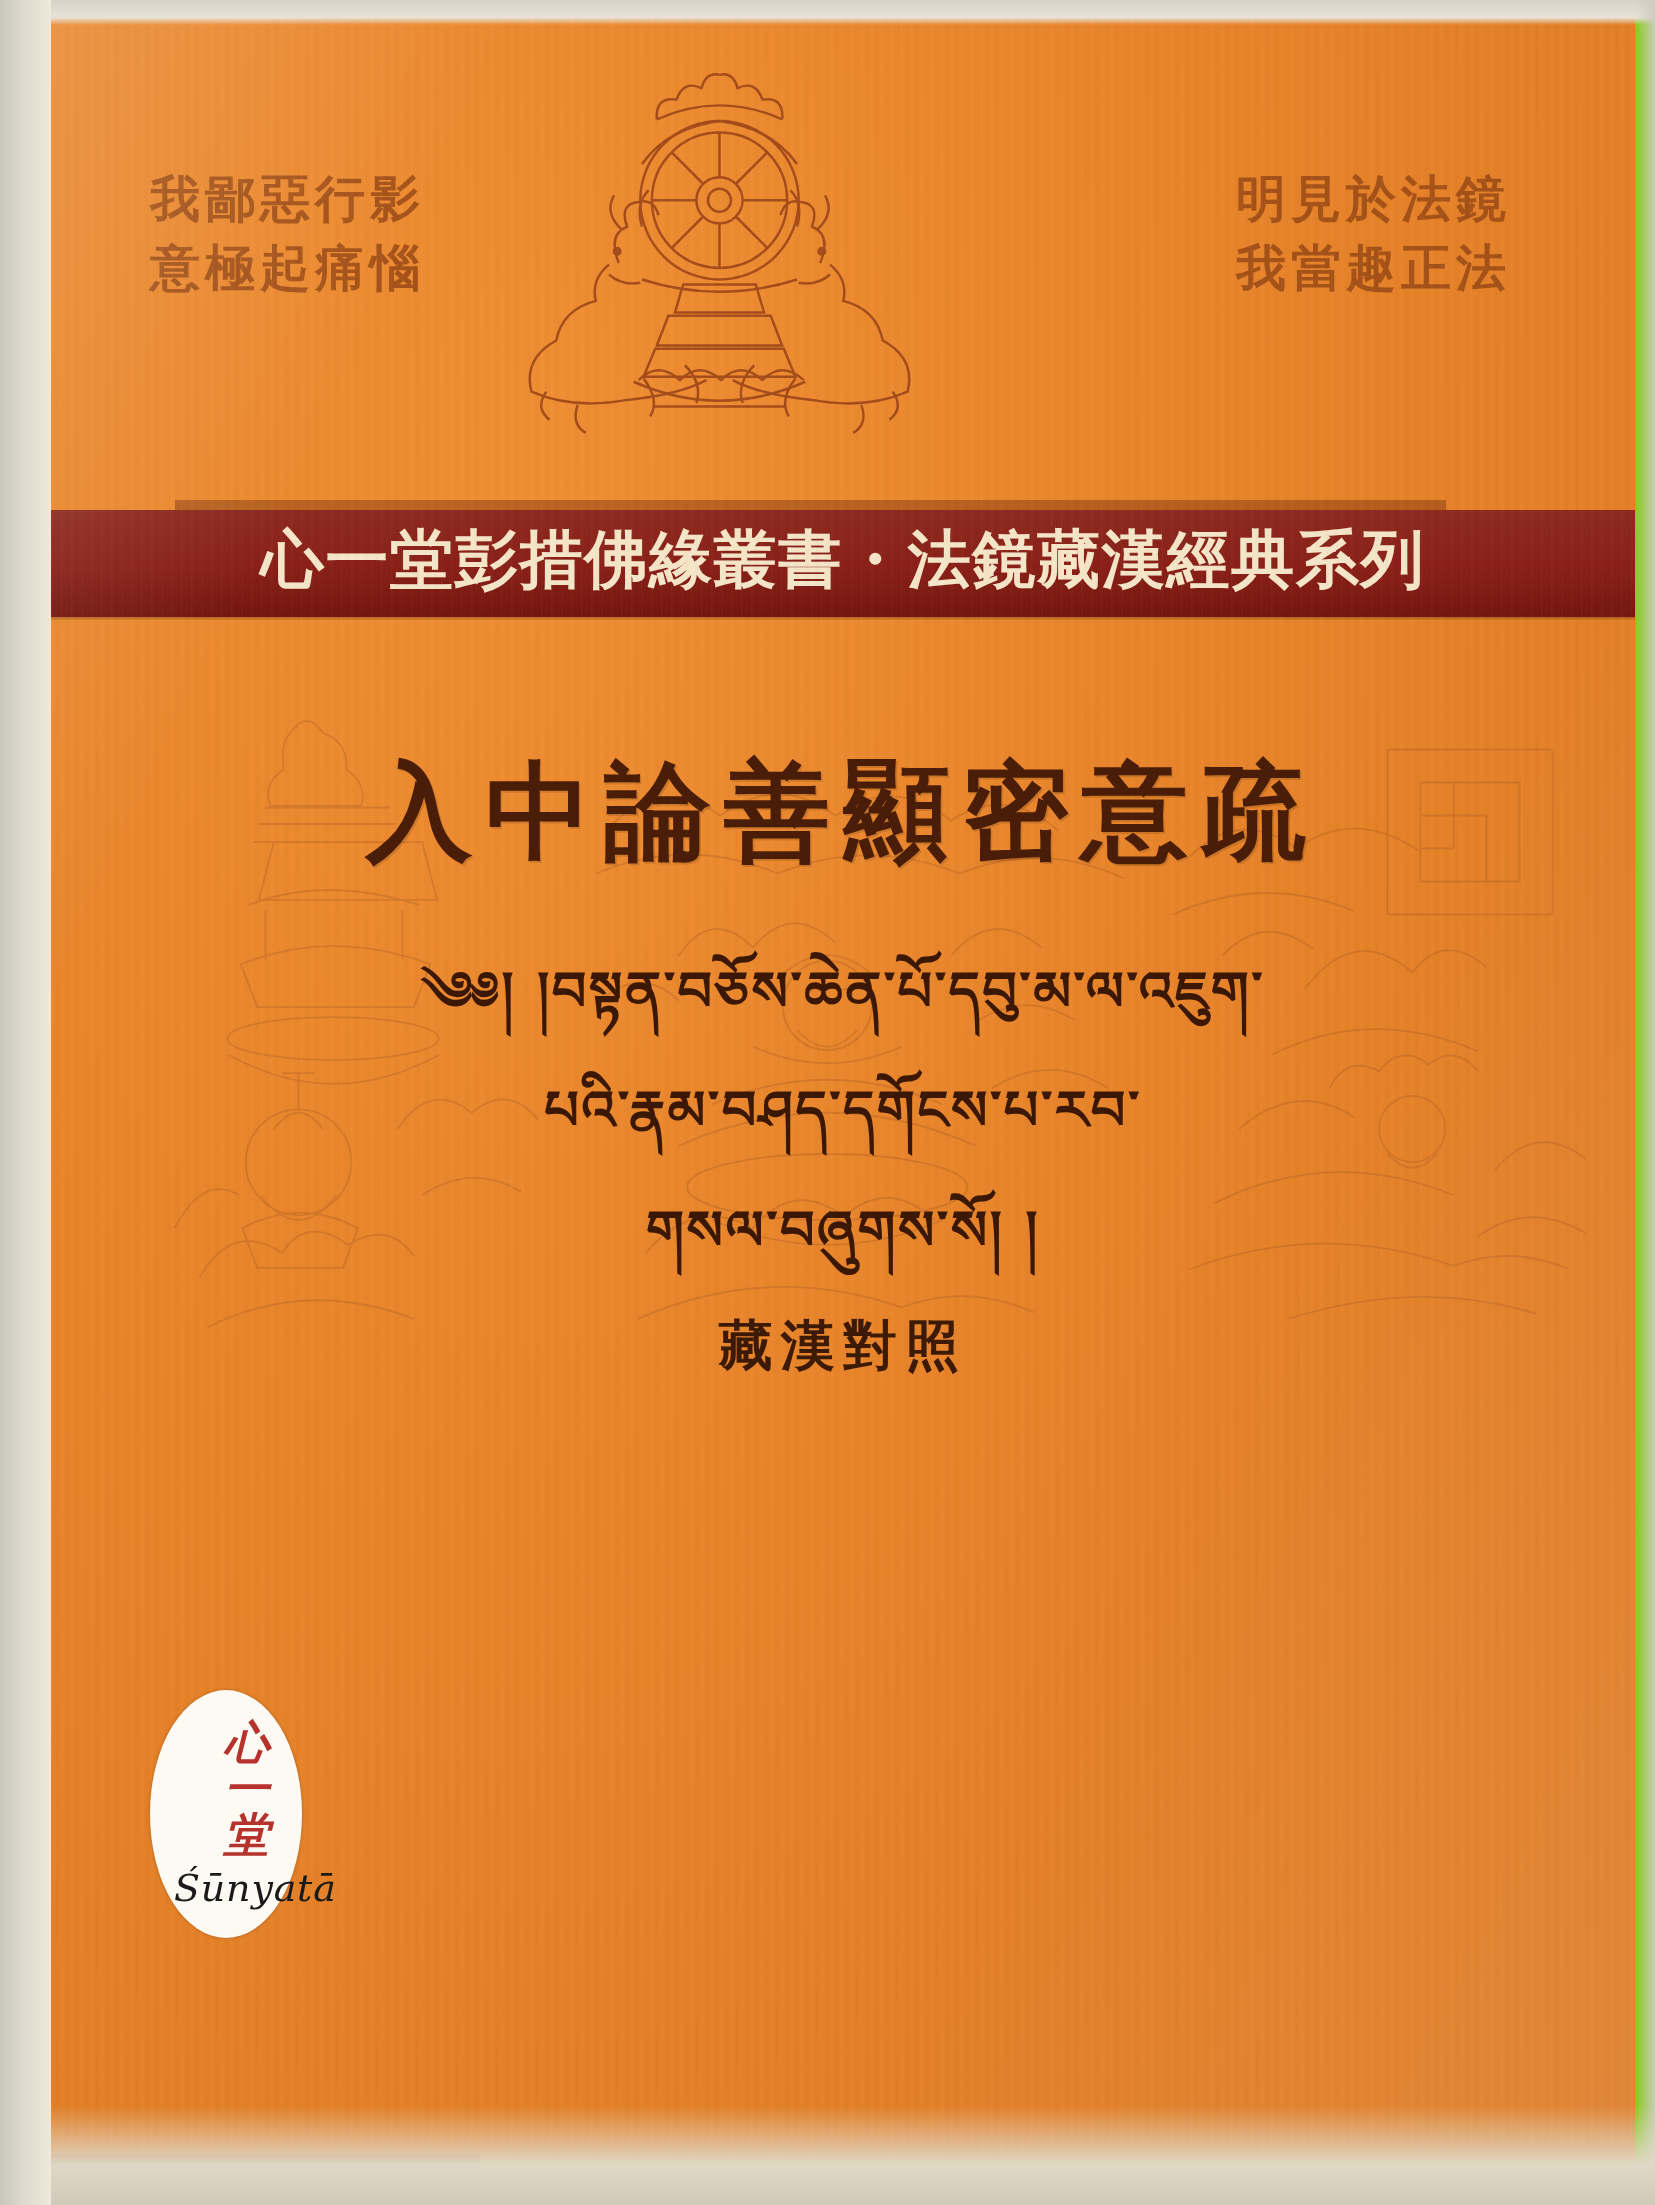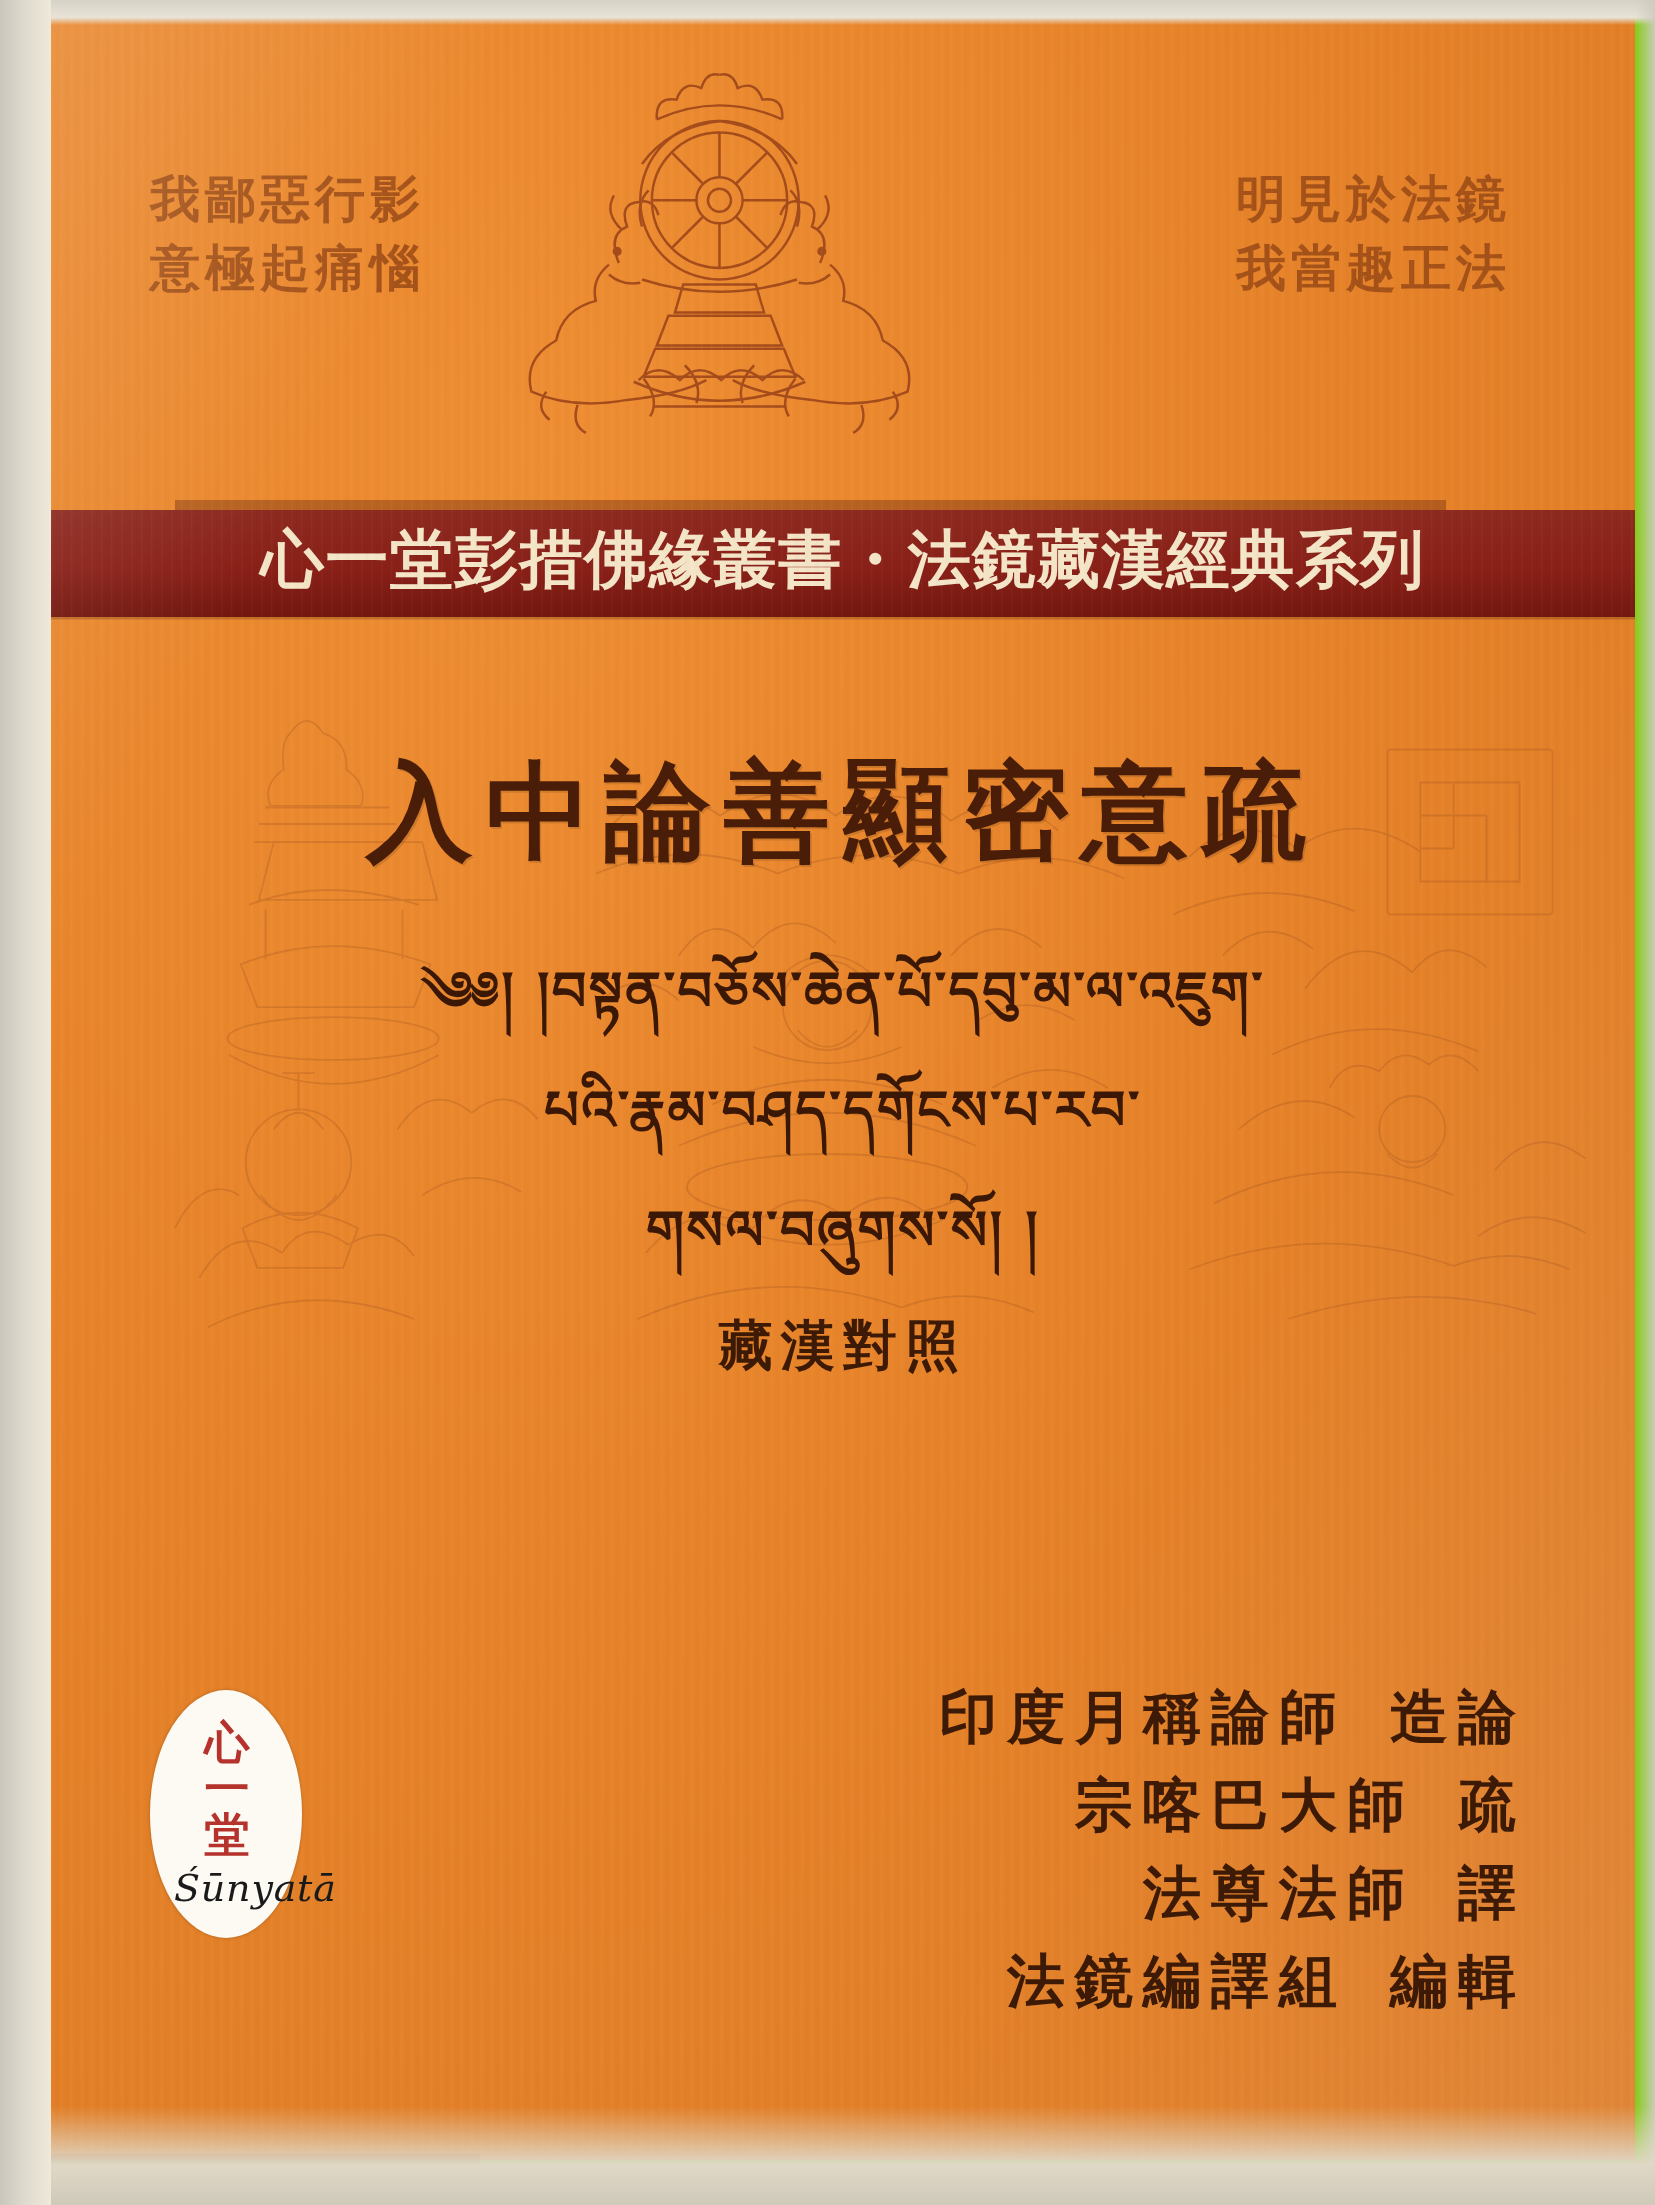--- a/index.html
+++ b/index.html
@@ -230,22 +230,23 @@
     position: absolute;
     left: 35px;
     top: 30px;
     width: 84px;
     height: 124px;
     color: #b5332c;
     font-family: "DejaVu Serif", serif;
     font-weight: bold;
     font-size: 45px;
     line-height: 1.02;
-    text-align: center;
+    text-align: right;
     letter-spacing: 0px;
+    font-style: italic;
   }
   .logo-word {
     position: absolute;
     left: 0;
     bottom: 28px;
     width: 152px;
     text-align: center;
     color: #1a1a1a;
     font-family: "DejaVu Serif", serif;
     font-style: italic;
@@ -395,38 +396,20 @@
     <div class="band-text">心一堂彭措佛緣叢書・法鏡藏漢經典系列</div>
 
     <div class="main-title">入中論善顯密意疏</div>
 
     <div class="tib-line tib1">༄༅། །བསྟན་བཅོས་ཆེན་པོ་དབུ་མ་ལ་འཇུག་</div>
     <div class="tib-line tib2">པའི་རྣམ་བཤད་དགོངས་པ་རབ་</div>
     <div class="tib-line tib3">གསལ་བཞུགས་སོ། །</div>
 
     <div class="subtitle">藏漢對照</div>
 
-    <div class="credits">
-      <div class="credit-row">
-        <span class="credit-name">印度月稱論師</span>
-        <span class="credit-role">造論</span>
-      </div>
-      <div class="credit-row">
-        <span class="credit-name">宗喀巴大師</span>
-        <span class="credit-role">疏</span>
-      </div>
-      <div class="credit-row">
-        <span class="credit-name">法尊法師</span>
-        <span class="credit-role">譯</span>
-      </div>
-      <div class="credit-row">
-        <span class="credit-name">法鏡編譯組</span>
-        <span class="credit-role">編輯</span>
-      </div>
-    </div>
 
     <div class="logo">
       <div class="logo-ellipse"></div>
       <div class="logo-seal">心一堂</div>
       <div class="logo-word">Śūnyatā</div>
     </div>
 
     <div class="streaks"></div>
     <div class="plastic-sheen"></div>
   </div>

